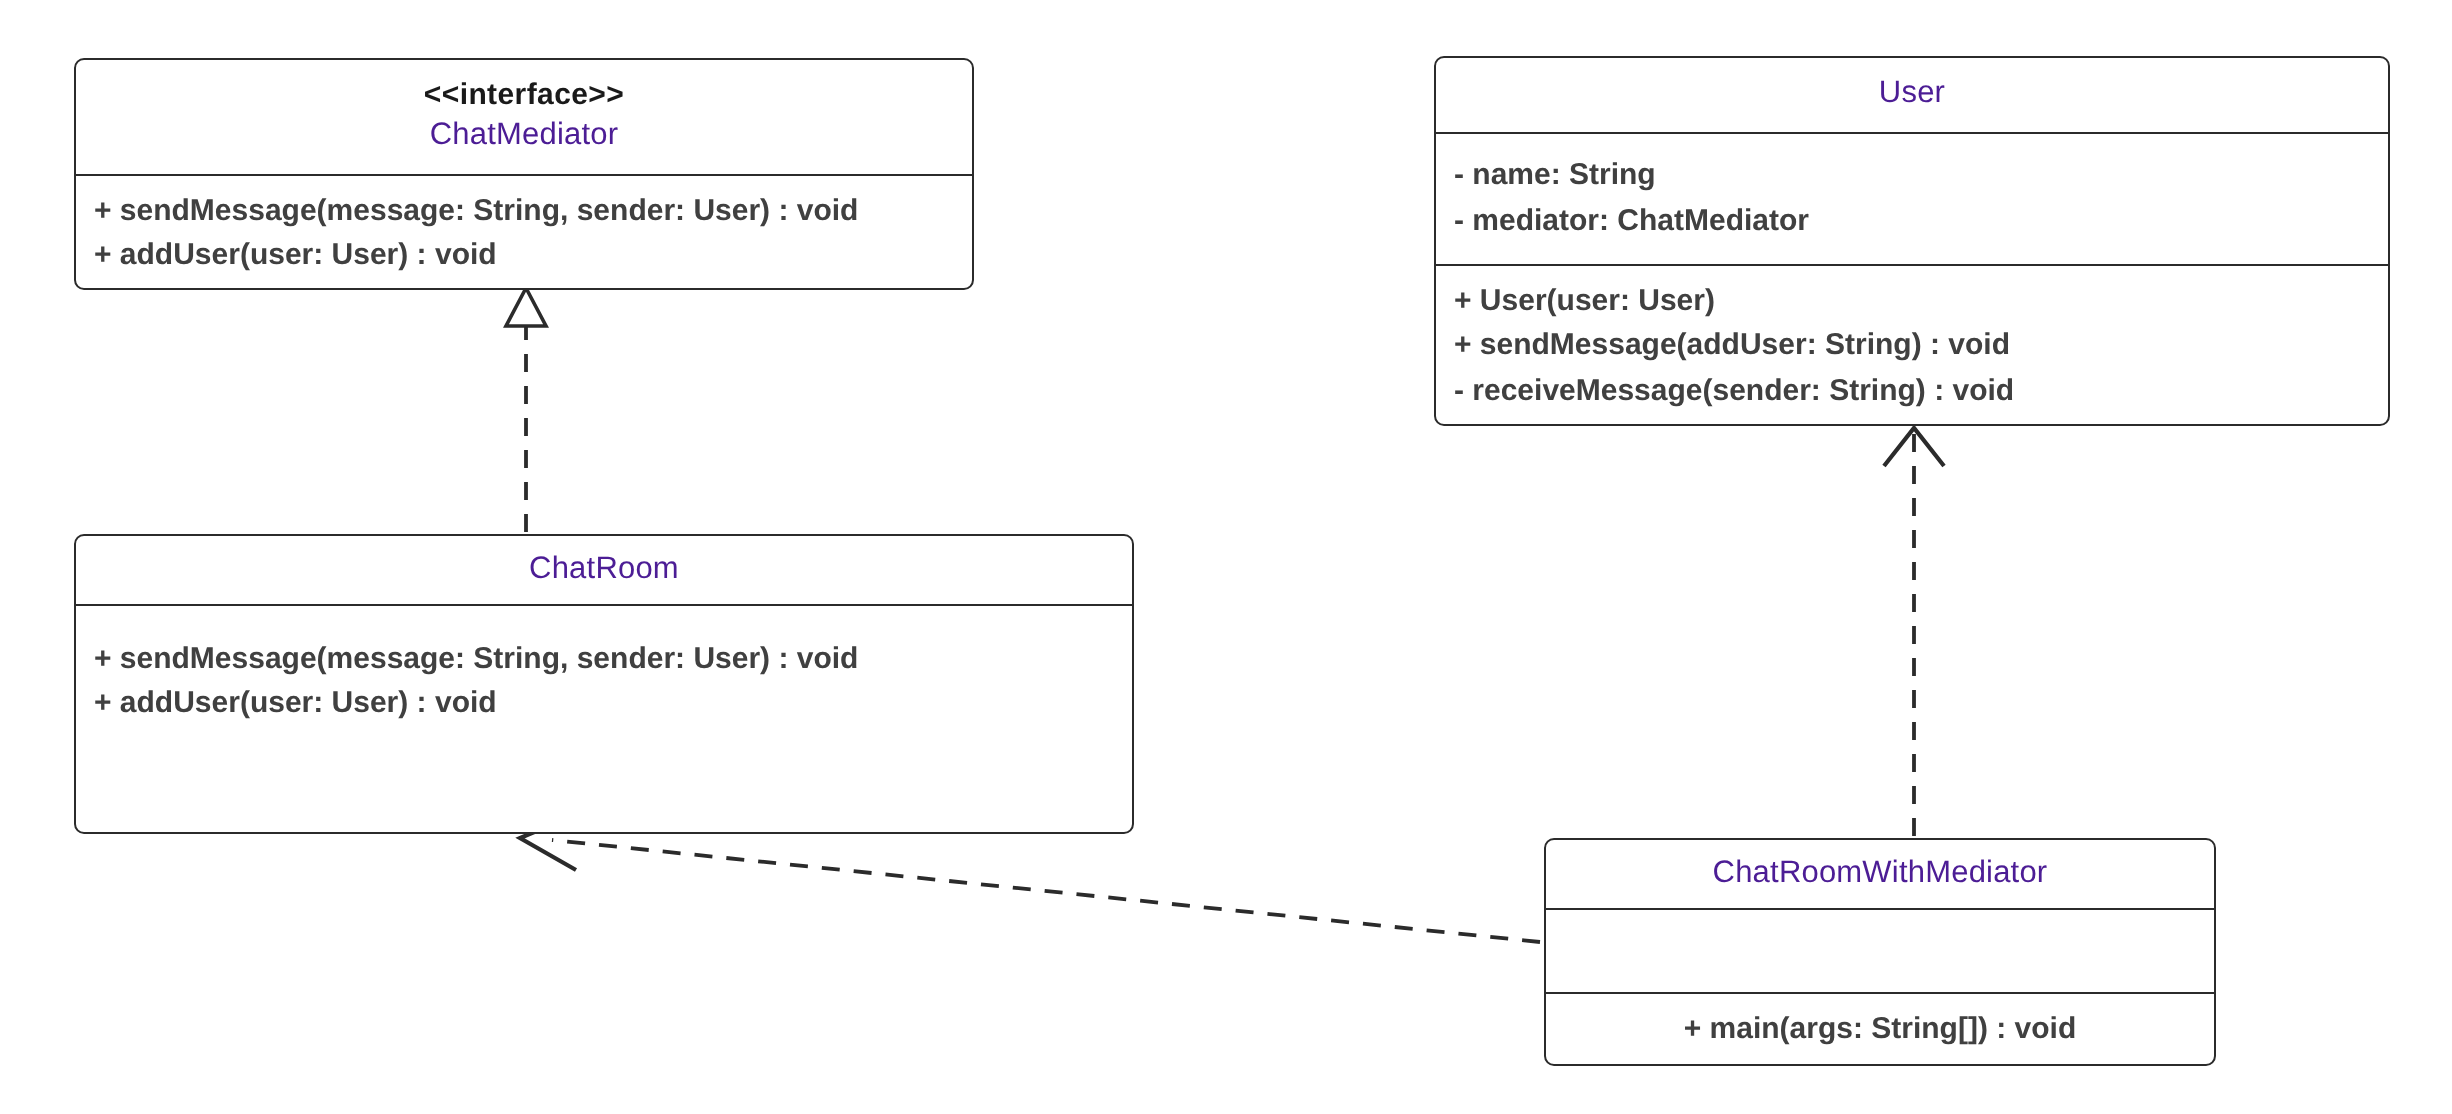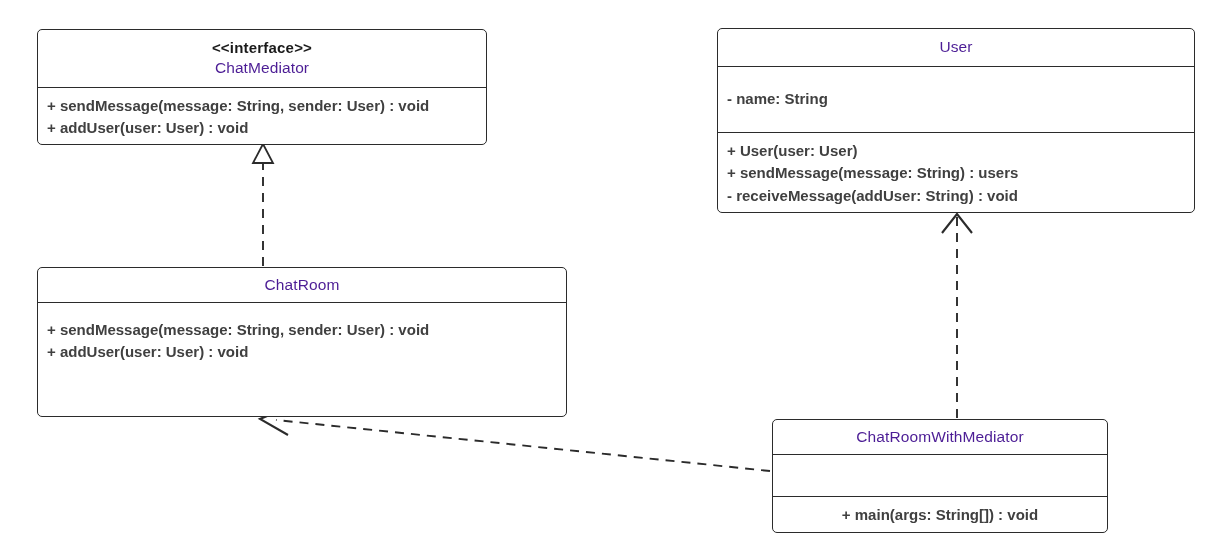--- a/index.html
+++ b/index.html
@@ -141,25 +141,26 @@
       <div class="member-line">+ addUser(user: User) : void</div>
     </div>
   </div>
 
   <div class="uml-class" style="left:717px; top:28px; width:478px; height:185px;">
     <div class="compartment title-compartment" style="height:37px;">
       <div class="class-name">User</div>
     </div>
     <div class="compartment members" style="height:66px;">
       <div class="member-line">- name: String</div>
+      <div class="member-line">- mediator: ChatMediator</div>
     </div>
     <div class="compartment members" style="height:82px;">
       <div class="member-line">+ User(user: User)</div>
-      <div class="member-line">+ sendMessage(message: String) : users</div>
-      <div class="member-line">- receiveMessage(addUser: String) : void</div>
+      <div class="member-line">+ sendMessage(addUser: String) : void</div>
+      <div class="member-line">- receiveMessage(sender: String) : void</div>
     </div>
   </div>
 
   <div class="uml-class" style="left:772px; top:419px; width:336px; height:114px;">
     <div class="compartment title-compartment" style="height:34px;">
       <div class="class-name">ChatRoomWithMediator</div>
     </div>
     <div class="compartment members" style="height:42px;"></div>
     <div class="compartment members" style="height:38px;text-align:center;">
       <div class="member-line">+ main(args: String[]) : void</div>

